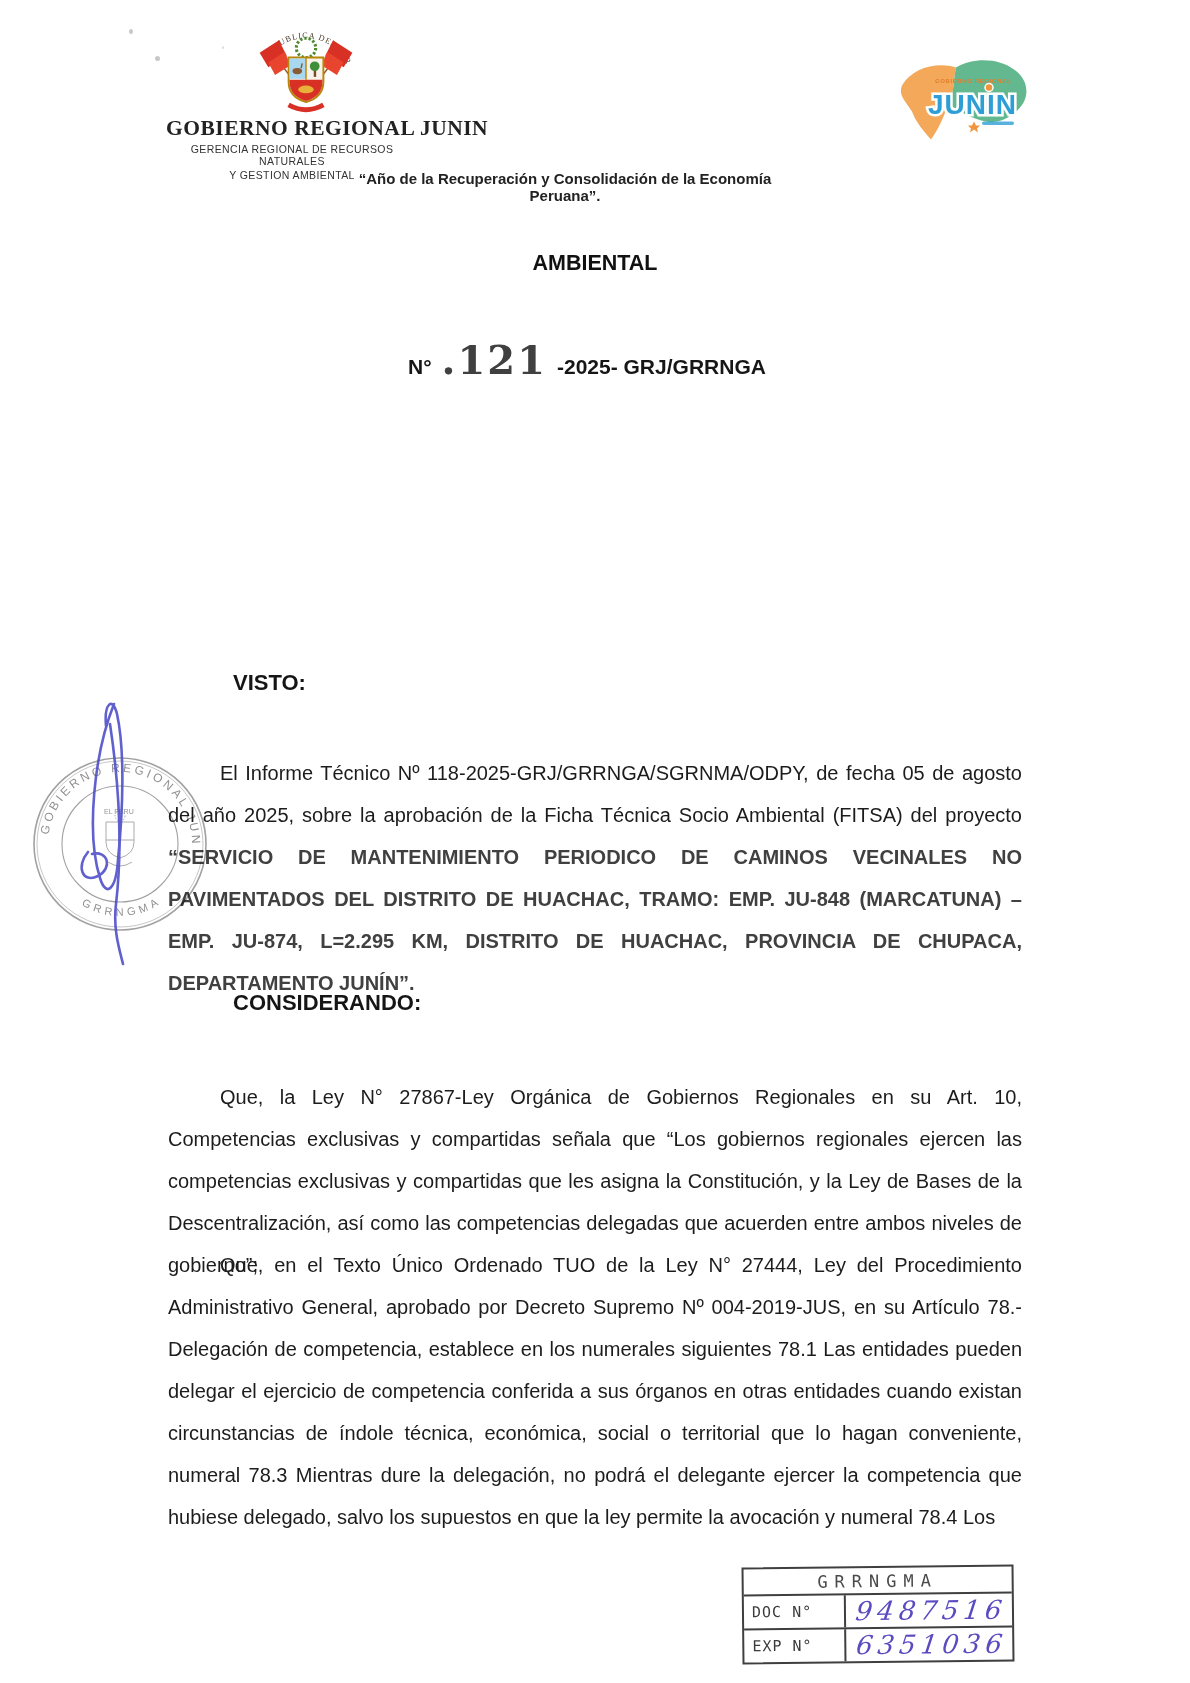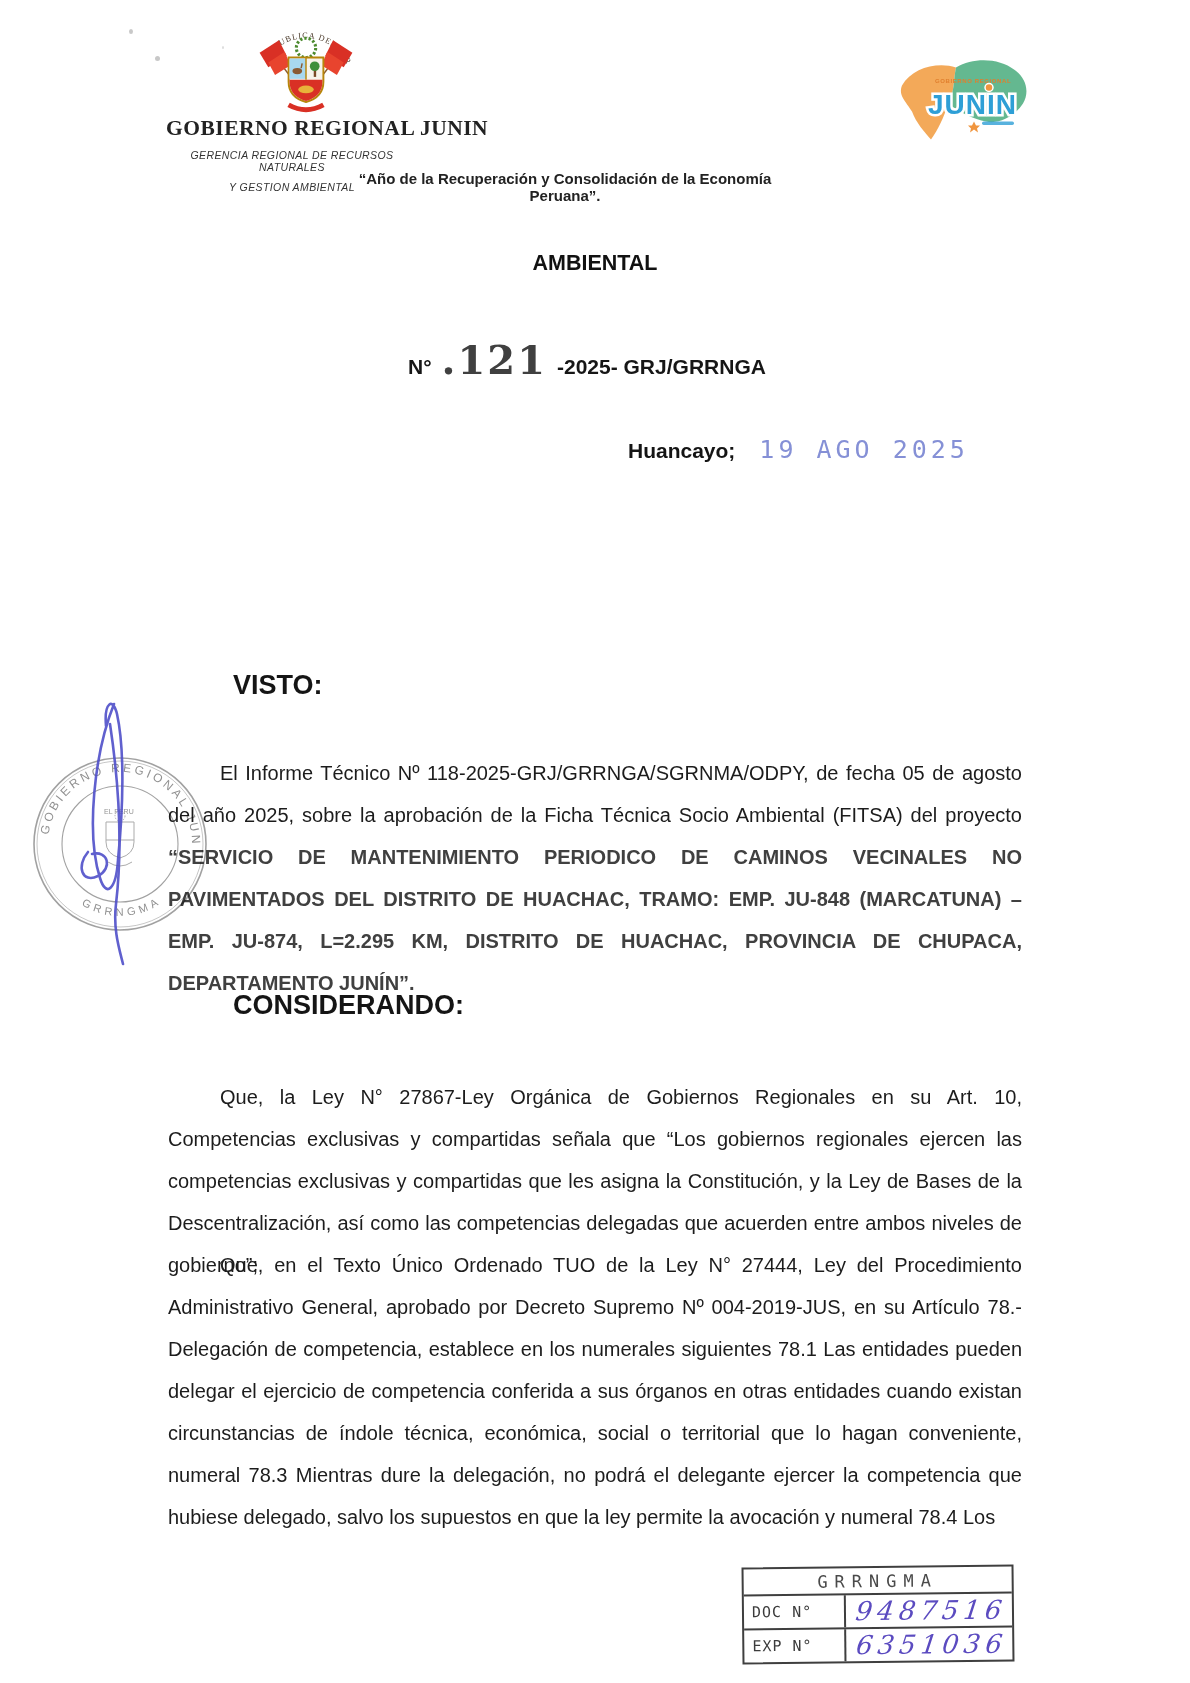--- a/index.html
+++ b/index.html
@@ -10,21 +10,21 @@
   .speck{position:absolute;background:#9a9a9a;border-radius:50%;opacity:.55;}
   .speck.s1{left:129px;top:29px;width:4px;height:5px;}
   .speck.s2{left:155px;top:56px;width:5px;height:5px;}
   .speck.s3{left:222px;top:46px;width:2px;height:3px;opacity:.35;}
 
   
   .coat{position:absolute;left:248px;top:24px;width:116px;height:100px;}
   .org-block{position:absolute;left:166px;top:116px;width:252px;text-align:center;}
   .org-name{font-family:Liberation Serif, serif;font-weight:700;font-size:21.5px;
             letter-spacing:.5px;color:#222;white-space:nowrap;}
-  .org-sub{font-size:10.5px;color:#333;letter-spacing:.4px;margin-top:8px;font-style:italic;}
+  .org-sub{font-size:10.5px;color:#333;letter-spacing:.4px;margin-top:2px;}
   .junin-logo{position:absolute;left:886px;top:50px;width:150px;height:98px;}
   .slogan{position:absolute;left:330px;top:170px;width:470px;text-align:center;
           font-weight:700;font-size:15px;color:#222;}
 
   
   .doc-title{position:absolute;left:168px;top:220px;width:854px;text-align:center;
              font-weight:700;font-size:21.5px;color:#111;}
   .doc-title .t2{margin-top:31px;}
 
   
@@ -35,21 +35,21 @@
 
   
   .date-line{position:absolute;left:628px;top:435px;display:flex;align-items:baseline;gap:24px;}
   .date-city{font-weight:700;font-size:21px;color:#141414;}
   .date-stamp{font-family:"DejaVu Sans Mono",monospace;font-size:25px;letter-spacing:4px;
               color:#8590d6;}
 
   
   .addressee{position:absolute;left:168px;top:511px;width:854px;font-weight:700;
              font-size:20.5px;line-height:48px;text-align:justify;color:#151515;}
-  .sec-label{position:absolute;left:233px;font-weight:700;font-size:27px;color:#151515;}
+  .sec-label{position:absolute;left:233px;font-weight:700;font-size:22px;color:#151515;}
   .lbl-visto{top:670px;}
   .lbl-considerando{top:990px;}
   .para{position:absolute;left:168px;width:854px;font-size:20px;line-height:42px;
         text-align:justify;text-indent:52px;color:#1c1c1c;z-index:2;}
   .para-visto{top:752px;}
   .para-2{top:1076px;}
   .para-3{top:1244px;}
   .bold-run{font-weight:700;color:#404040;}
 
   
@@ -129,24 +129,20 @@
   <div class="doc-title">
     <div class="t2">AMBIENTAL</div>
   </div>
 
   <div class="number-line">
     <span class="num-prefix">N°</span>
     <span class="num-stamp">.121</span>
     <span class="num-suffix">-2025- GRJ/GRRNGA</span>
   </div>
 
-  <div class="date-line">
-    <span class="date-city">Huancayo;</span>
-    <span class="date-stamp">19 AGO 2025</span>
-  </div>
 
 
   <div class="sec-label lbl-visto">VISTO:</div>
   <div class="para para-visto"><span>El Informe Técnico Nº 118-2025-GRJ/GRRNGA/SGRNMA/ODPY, de fecha 05 de agosto del año 2025, sobre la aprobación de la Ficha Técnica Socio Ambiental (FITSA) del proyecto </span><span class="bold-run">“SERVICIO DE MANTENIMIENTO PERIODICO DE CAMINOS VECINALES NO PAVIMENTADOS DEL DISTRITO DE HUACHAC, TRAMO: EMP. JU-848 (MARCATUNA) – EMP. JU-874, L=2.295 KM, DISTRITO DE HUACHAC, PROVINCIA DE CHUPACA, DEPARTAMENTO JUNÍN”.</span></div>
 
   <div class="sec-label lbl-considerando">CONSIDERANDO:</div>
   <div class="para para-2">Que, la Ley N° 27867-Ley Orgánica de Gobiernos Regionales en su Art. 10, Competencias exclusivas y compartidas señala que “Los gobiernos regionales ejercen las competencias exclusivas y compartidas que les asigna la Constitución, y la Ley de Bases de la Descentralización, así como las competencias delegadas que acuerden entre ambos niveles de gobierno”;</div>
   <div class="para para-3">Que, en el Texto Único Ordenado TUO de la Ley N° 27444, Ley del Procedimiento Administrativo General, aprobado por Decreto Supremo Nº 004-2019-JUS, en su Artículo 78.- Delegación de competencia, establece en los numerales siguientes 78.1 Las entidades pueden delegar el ejercicio de competencia conferida a sus órganos en otras entidades cuando existan circunstancias de índole técnica, económica, social o territorial que lo hagan conveniente, numeral 78.3 Mientras dure la delegación, no podrá el delegante ejercer la competencia que hubiese delegado, salvo los supuestos en que la ley permite la avocación y numeral 78.4 Los</div>
 
   <svg class="seal-sig" viewBox="0 0 212 282">

